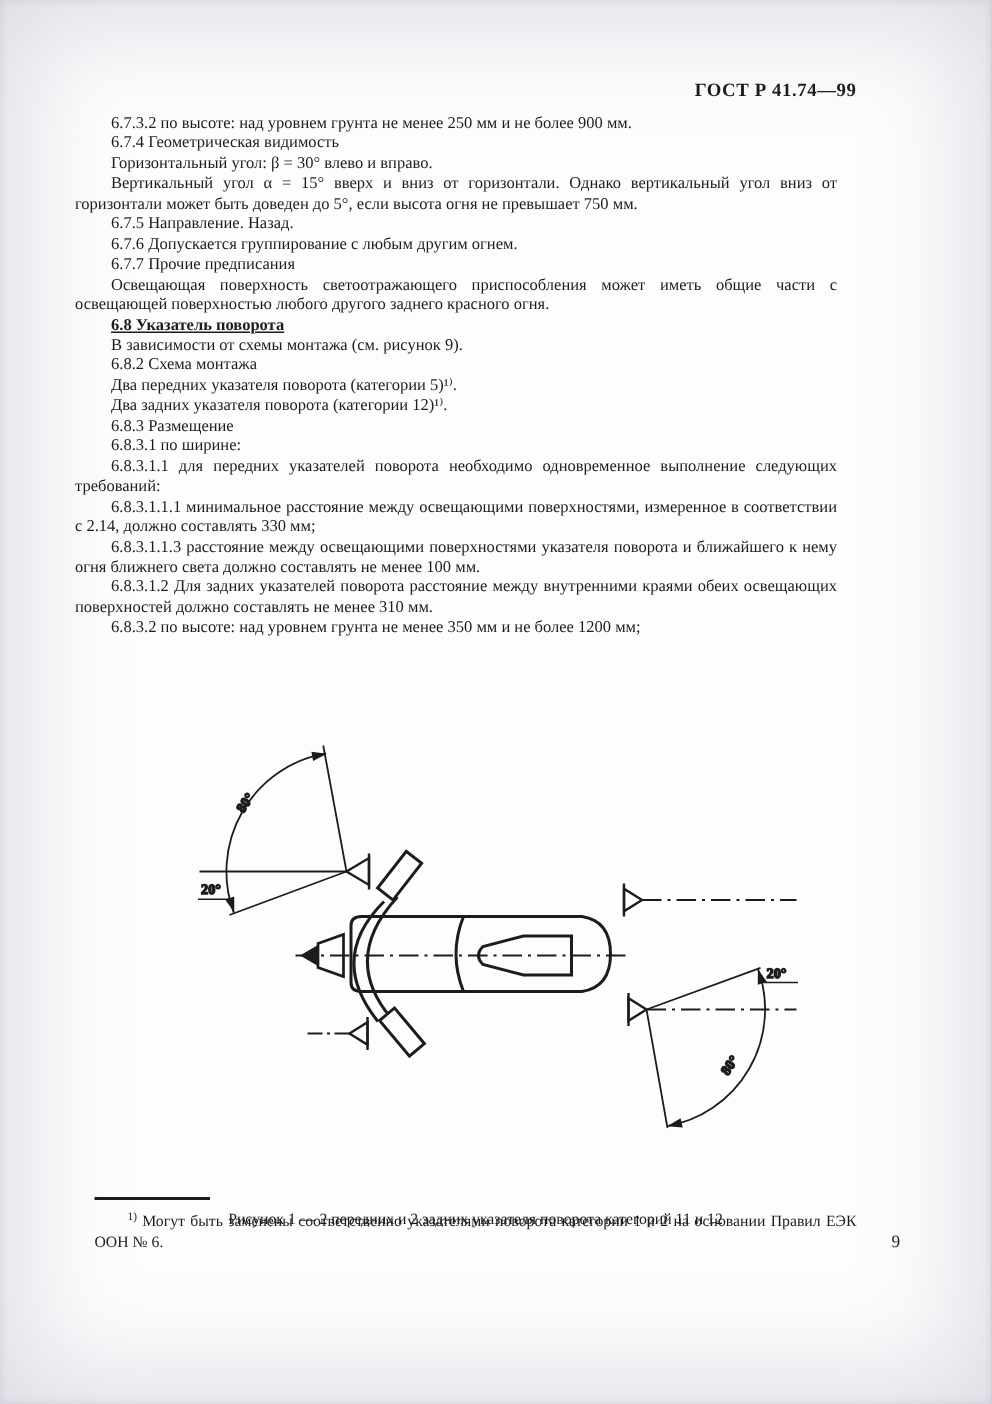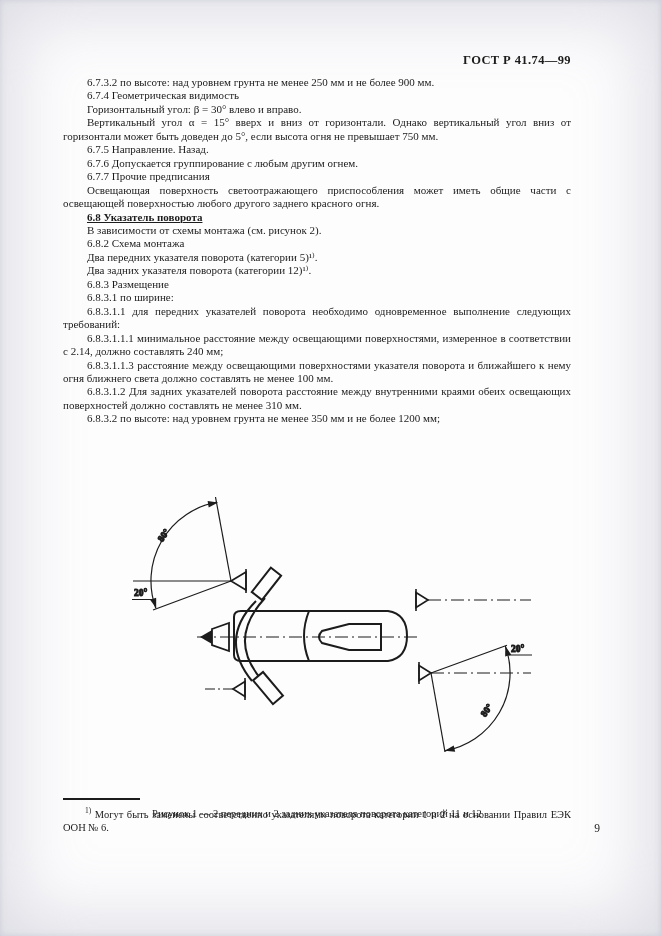--- a/index.html
+++ b/index.html
@@ -11,21 +11,21 @@
     color:#1c1c1c;
     font-family:"Liberation Serif","DejaVu Serif",serif;
     box-shadow: inset 0 0 70px 14px rgba(146,146,170,0.30), inset 0 0 6px rgba(146,146,170,0.28);
     overflow:hidden;
   }
   .std-header{
     position:absolute; top:53px; left:63px; width:508px;
     text-align:right; font-weight:bold; font-size:12.5px; letter-spacing:0.4px;
   }
   .text-block{
-    position:absolute; top:76px; left:63px; width:508px;
+    position:absolute; top:76px; left:50px; width:508px;
     font-size:11px; line-height:13.45px; text-align:justify;
   }
   .text-block p{margin:0; text-indent:24px; hyphens:manual;}
   .text-block p.b{font-weight:bold;text-decoration:underline;}
   .figure-svg{position:absolute; left:112px; top:486px; width:452px; height:280px;}
   .figure-svg text{font-family:"Liberation Serif","DejaVu Serif",serif; font-size:9.5px; font-weight:bold; fill:#1c1c1c;}
   .caption{
     position:absolute; top:808px; left:63px; width:508px;
     text-align:center; font-size:10.5px;
   }
@@ -47,28 +47,28 @@
   <div class="text-block">
     <p>6.7.3.2  по высоте: над уровнем грунта не менее 250 мм и не более 900 мм.</p>
     <p>6.7.4  Геометрическая видимость</p>
     <p>Горизонтальный угол: β = 30° влево и вправо.</p>
     <p>Вертикальный угол α = 15° вверх и вниз от горизонтали. Однако вертикальный угол вниз от горизонтали может быть доведен до 5°, если высота огня не превышает 750 мм.</p>
     <p>6.7.5  Направление. Назад.</p>
     <p>6.7.6  Допускается группирование с любым другим огнем.</p>
     <p>6.7.7  Прочие предписания</p>
     <p>Освещающая поверхность светоотражающего приспособления может иметь общие части с освещающей поверхностью любого другого заднего красного огня.</p>
     <p class="b">6.8  Указатель поворота</p>
-    <p>В зависимости от схемы монтажа (см. рисунок 2).</p>
+    <p>В зависимости от схемы монтажа (см. рисунок 9).</p>
     <p>6.8.2  Схема монтажа</p>
     <p>Два передних указателя поворота (категории 5)¹⁾.</p>
     <p>Два задних указателя поворота (категории 12)¹⁾.</p>
     <p>6.8.3  Размещение</p>
     <p>6.8.3.1  по ширине:</p>
     <p>6.8.3.1.1  для передних указателей поворота необходимо одновременное выполнение следую­щих требований:</p>
-    <p>6.8.3.1.1.1  минимальное расстояние между освещающими поверхностями, измеренное в соот­ветствии с 2.14, должно составлять 240 мм;</p>
+    <p>6.8.3.1.1.1  минимальное расстояние между освещающими поверхностями, измеренное в соот­ветствии с 2.14, должно составлять 330 мм;</p>
     <p>6.8.3.1.1.3  расстояние между освещающими поверхностями указателя поворота и ближайшего к нему огня ближнего света должно составлять не менее 100 мм.</p>
     <p>6.8.3.1.2  Для задних указателей поворота расстояние между внутренними краями обеих осве­щающих поверхностей должно составлять не менее 310 мм.</p>
     <p>6.8.3.2  по высоте: над уровнем грунта не менее 350 мм и не более 1200 мм;</p>
   </div>
 
   <svg class="figure-svg" viewBox="112 486 452 280" xmlns="http://www.w3.org/2000/svg" fill="none" stroke="#1c1c1c" stroke-linecap="butt" stroke-linejoin="miter">
 
     <path d="M 197,637 H 418" stroke-width="1.2" stroke-dasharray="13 4 2 4"></path>
 
     <path d="M 200,637 L 212,630 L 212,644 Z" fill="#1c1c1c" stroke="none"></path>

